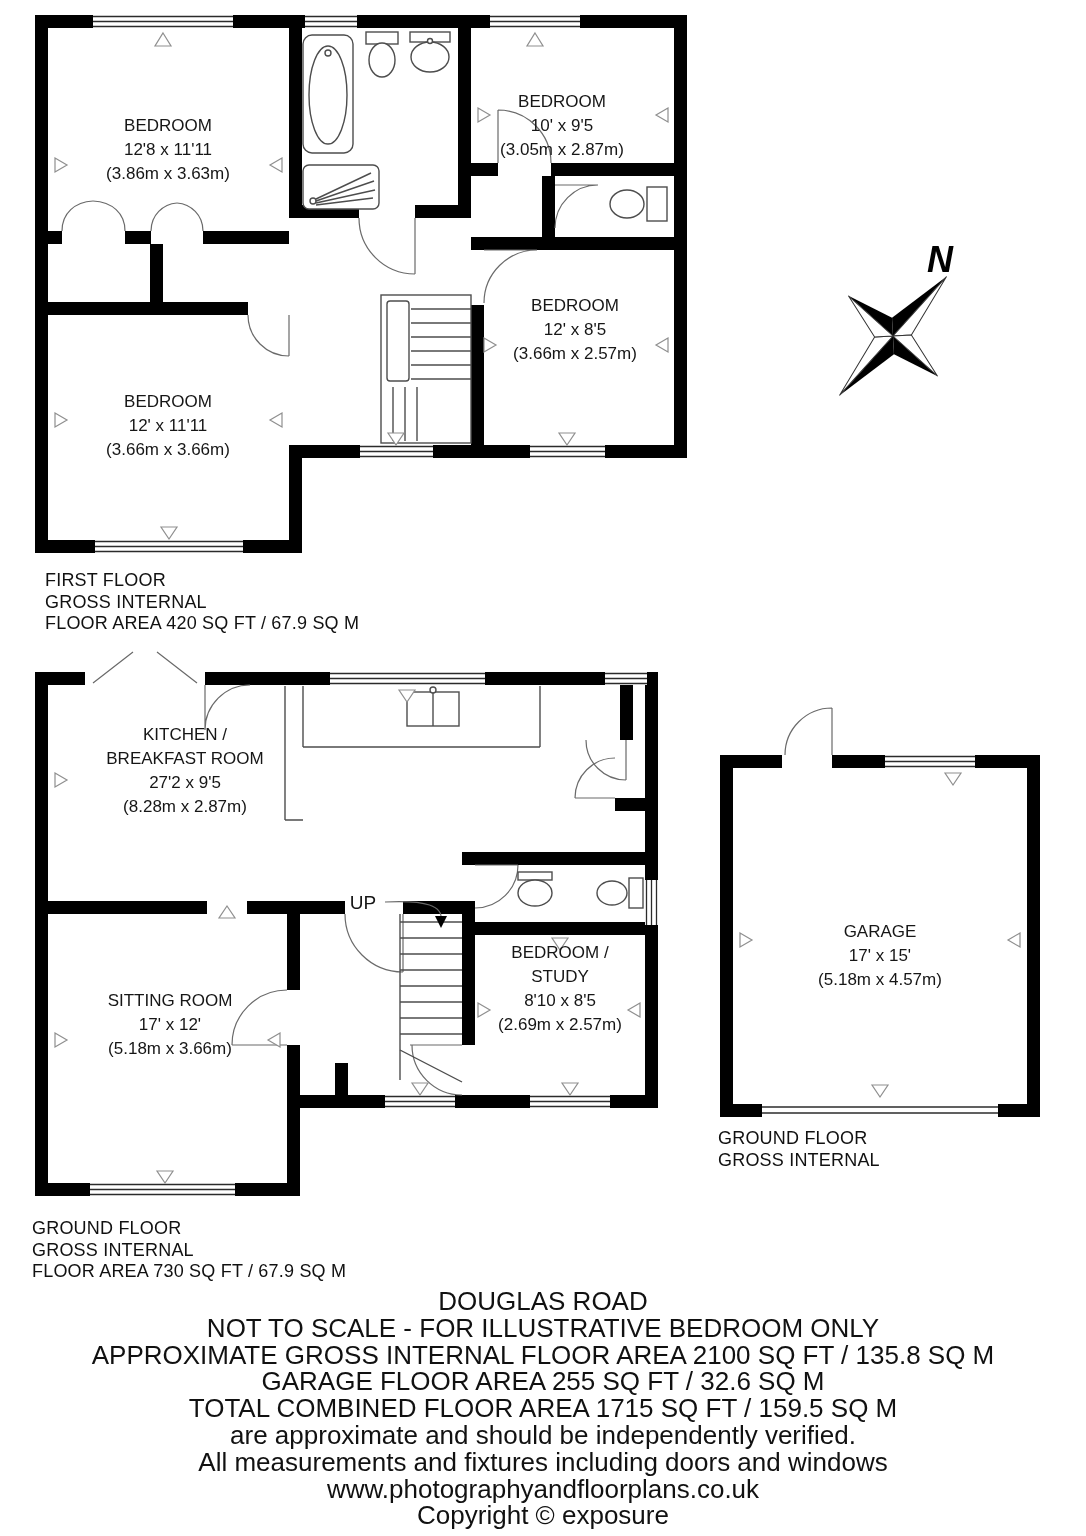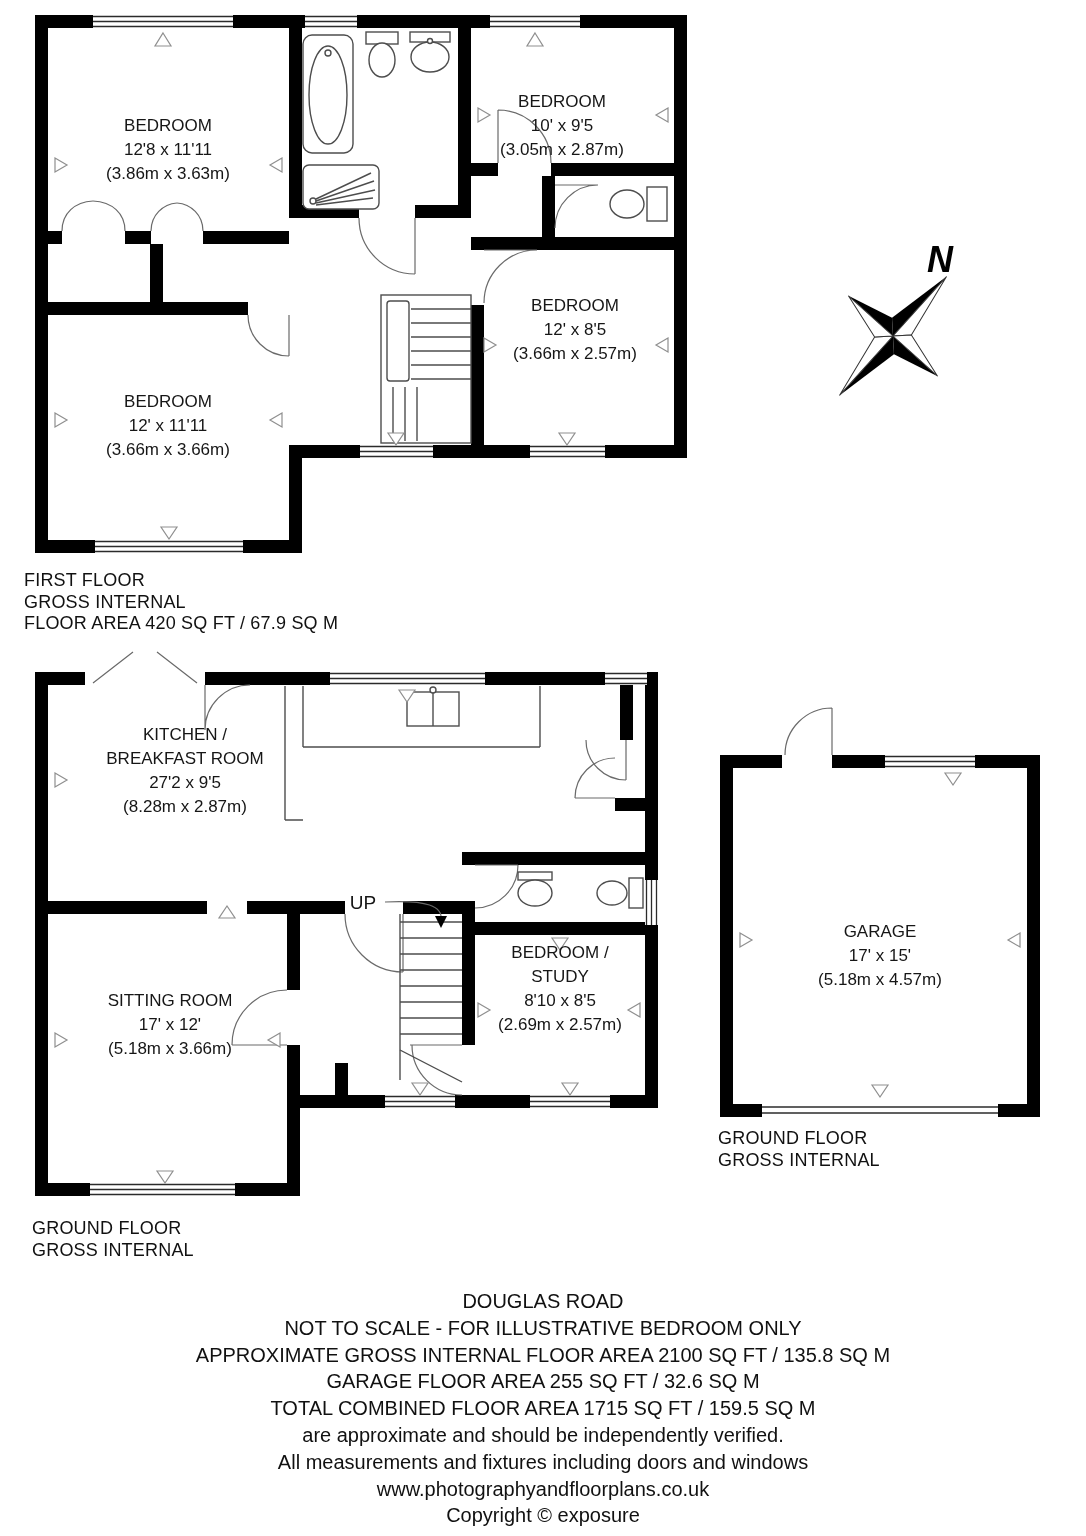--- a/index.html
+++ b/index.html
@@ -11,21 +11,21 @@
   .fx{stroke:#4d4d4d;stroke-width:1.4;fill:#fff;}
   .arc{stroke:#6a6a6a;stroke-width:1.2;fill:none;}
   .win{fill:#fff;}
   .winln{stroke:#2b2b2b;stroke-width:1.3;}
   .tri{fill:#fff;stroke:#8f8f8f;stroke-width:1.2;}
   .rm{font-family:"Liberation Sans",sans-serif;font-size:17px;fill:#161616;text-anchor:middle;}
   .up{font-family:"Liberation Sans",sans-serif;font-size:19px;fill:#161616;text-anchor:middle;}
   .nlbl{font-family:"Liberation Sans",sans-serif;font-size:36px;font-style:italic;font-weight:bold;fill:#000;}
   .floor-label{position:absolute;font-size:18px;line-height:21.5px;letter-spacing:.2px;white-space:nowrap;}
   .footer{position:absolute;left:0;top:1288px;width:100%;text-align:center;
-          font-size:20px;line-height:26.8px;}
+          font-size:26px;line-height:26.8px;}
 </style>
 </head>
 <body>
 
 <div class="canvas">
 
   <svg class="plan" style="left:35px;top:15px" width="652" height="552" viewBox="0 0 652 552">
     <g>
       <rect class="wall" x="0" y="0" width="652" height="13"></rect>
       <rect class="wall" x="0" y="0" width="13" height="538"></rect>
@@ -356,29 +356,30 @@
         <polygon class="tri" points="300,228 288,235 300,242"></polygon>
       <polygon class="tri" points="152,380 168,380 160,392"></polygon>
     </g>
     <g>
       <text class="rm" x="160" y="232">GARAGE</text>
       <text class="rm" x="160" y="256">17' x 15'</text>
       <text class="rm" x="160" y="280">(5.18m x 4.57m)</text>
     </g>
   </svg>
 
-  <div class="floor-label" style="left:24px;top:570px">
+  <div class="floor-label" style="left:45px;top:570px">
     <div>FIRST FLOOR</div>
     <div>GROSS INTERNAL</div>
     <div>FLOOR AREA 420 SQ FT / 67.9 SQ M</div>
   </div>
 
   <div class="floor-label" style="left:32px;top:1218px">
     <div>GROUND FLOOR</div>
     <div>GROSS INTERNAL</div>
+    <div>FLOOR AREA 730 SQ FT / 67.9 SQ M</div>
   </div>
 
   <div class="floor-label" style="left:718px;top:1128px">
     <div>GROUND FLOOR</div>
     <div>GROSS INTERNAL</div>
   </div>
 
   <div class="footer">
     <div>DOUGLAS ROAD</div>
     <div>NOT TO SCALE - FOR ILLUSTRATIVE BEDROOM ONLY</div>

